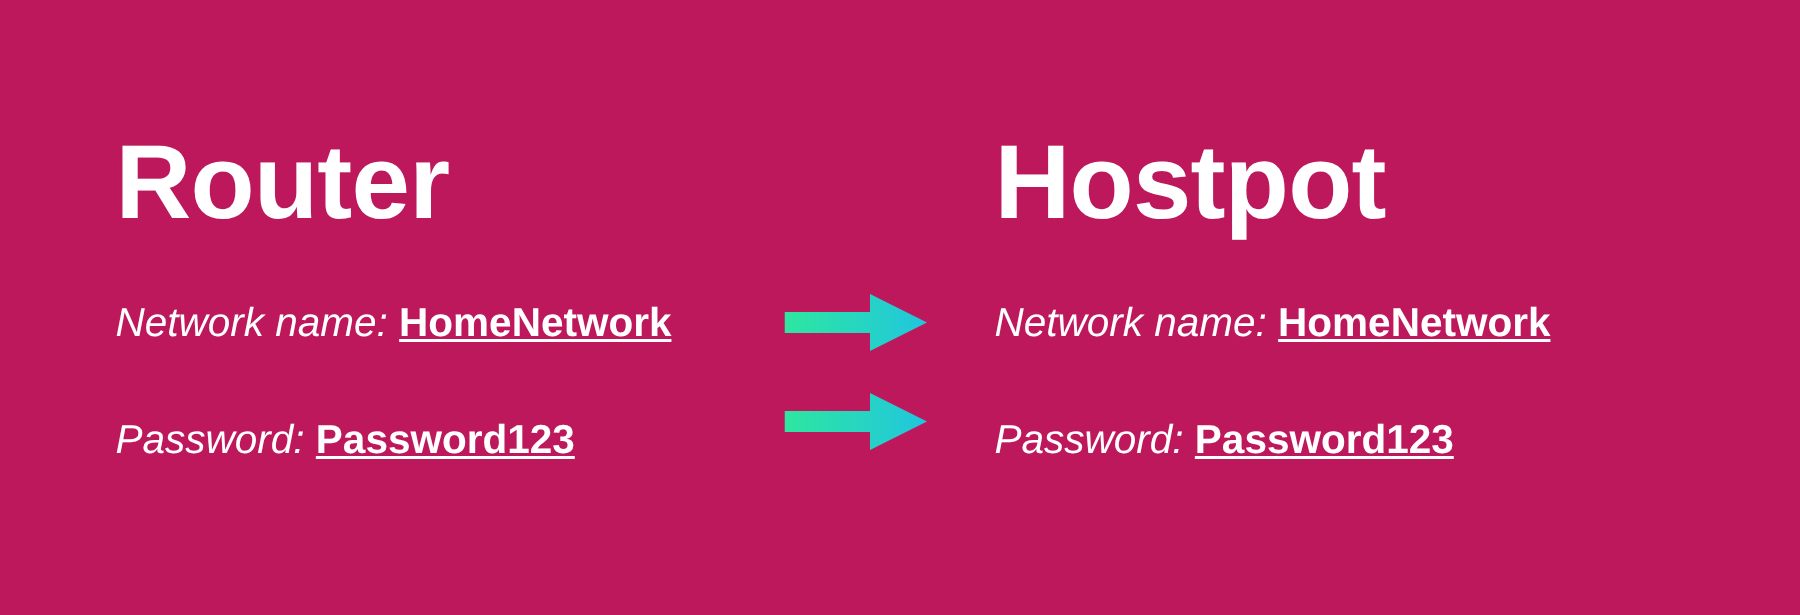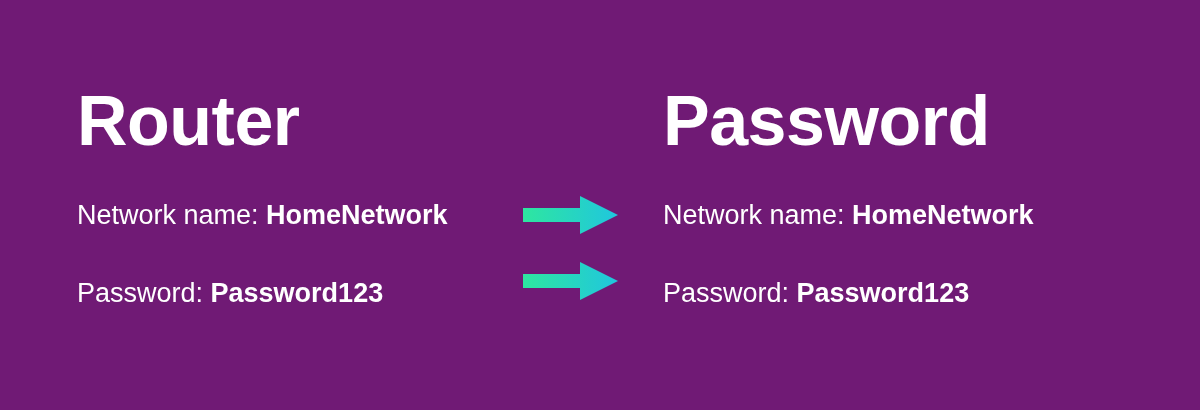--- a/index.html
+++ b/index.html
@@ -11,21 +11,21 @@
     height: 410px;
     background: #000000;
     font-family: "Liberation Sans", sans-serif;
     overflow: hidden;
   }
 
   #stage {
     position: relative;
     width: 1200px;
     height: 410px;
-    background: #701a75;
+    background: #be185d;
   }
 
   
   .column {
     position: absolute;
     top: 0;
     height: 410px;
   }
   #col-router  { left: 77px;  width: 430px; }
   #col-hostpot { left: 663px; width: 460px; }
@@ -50,24 +50,26 @@
     line-height: 34px;
     color: #ffffff;
     white-space: nowrap;
   }
   .row-network  { top: 198px; }
   .row-password { top: 276px; }
 
   .info-label {
     font-weight: 400;
     color: #ffffff;
+    font-style: italic;
   }
   .info-value {
     font-weight: 700;
     color: #ffffff;
+    text-decoration: underline;
   }
 
   
   .arrow {
     position: absolute;
     left: 523px;
     width: 95px;
     height: 38px;
   }
   #arrow-network  { top: 196px; }
@@ -114,21 +116,21 @@
             <stop offset="0%" stop-color="#2EE6A0"></stop>
             <stop offset="100%" stop-color="#20C6DE"></stop>
           </linearGradient>
         </defs>
         <path d="M0,12 L57,12 L57,0 L95,19 L57,38 L57,26 L0,26 Z" fill="url(#grad-pass)"></path>
       </svg>
     </span>
   </div>
 
   <div class="column" id="col-hostpot">
-    <h1 class="col-title">Password</h1>
+    <h1 class="col-title">Hostpot</h1>
 
     <div class="info-row row-network">
       <span class="info-label">Network name: </span><span class="info-value">HomeNetwork</span>
     </div>
 
     <div class="info-row row-password">
       <span class="info-label">Password: </span><span class="info-value">Password123</span>
     </div>
   </div>
 

